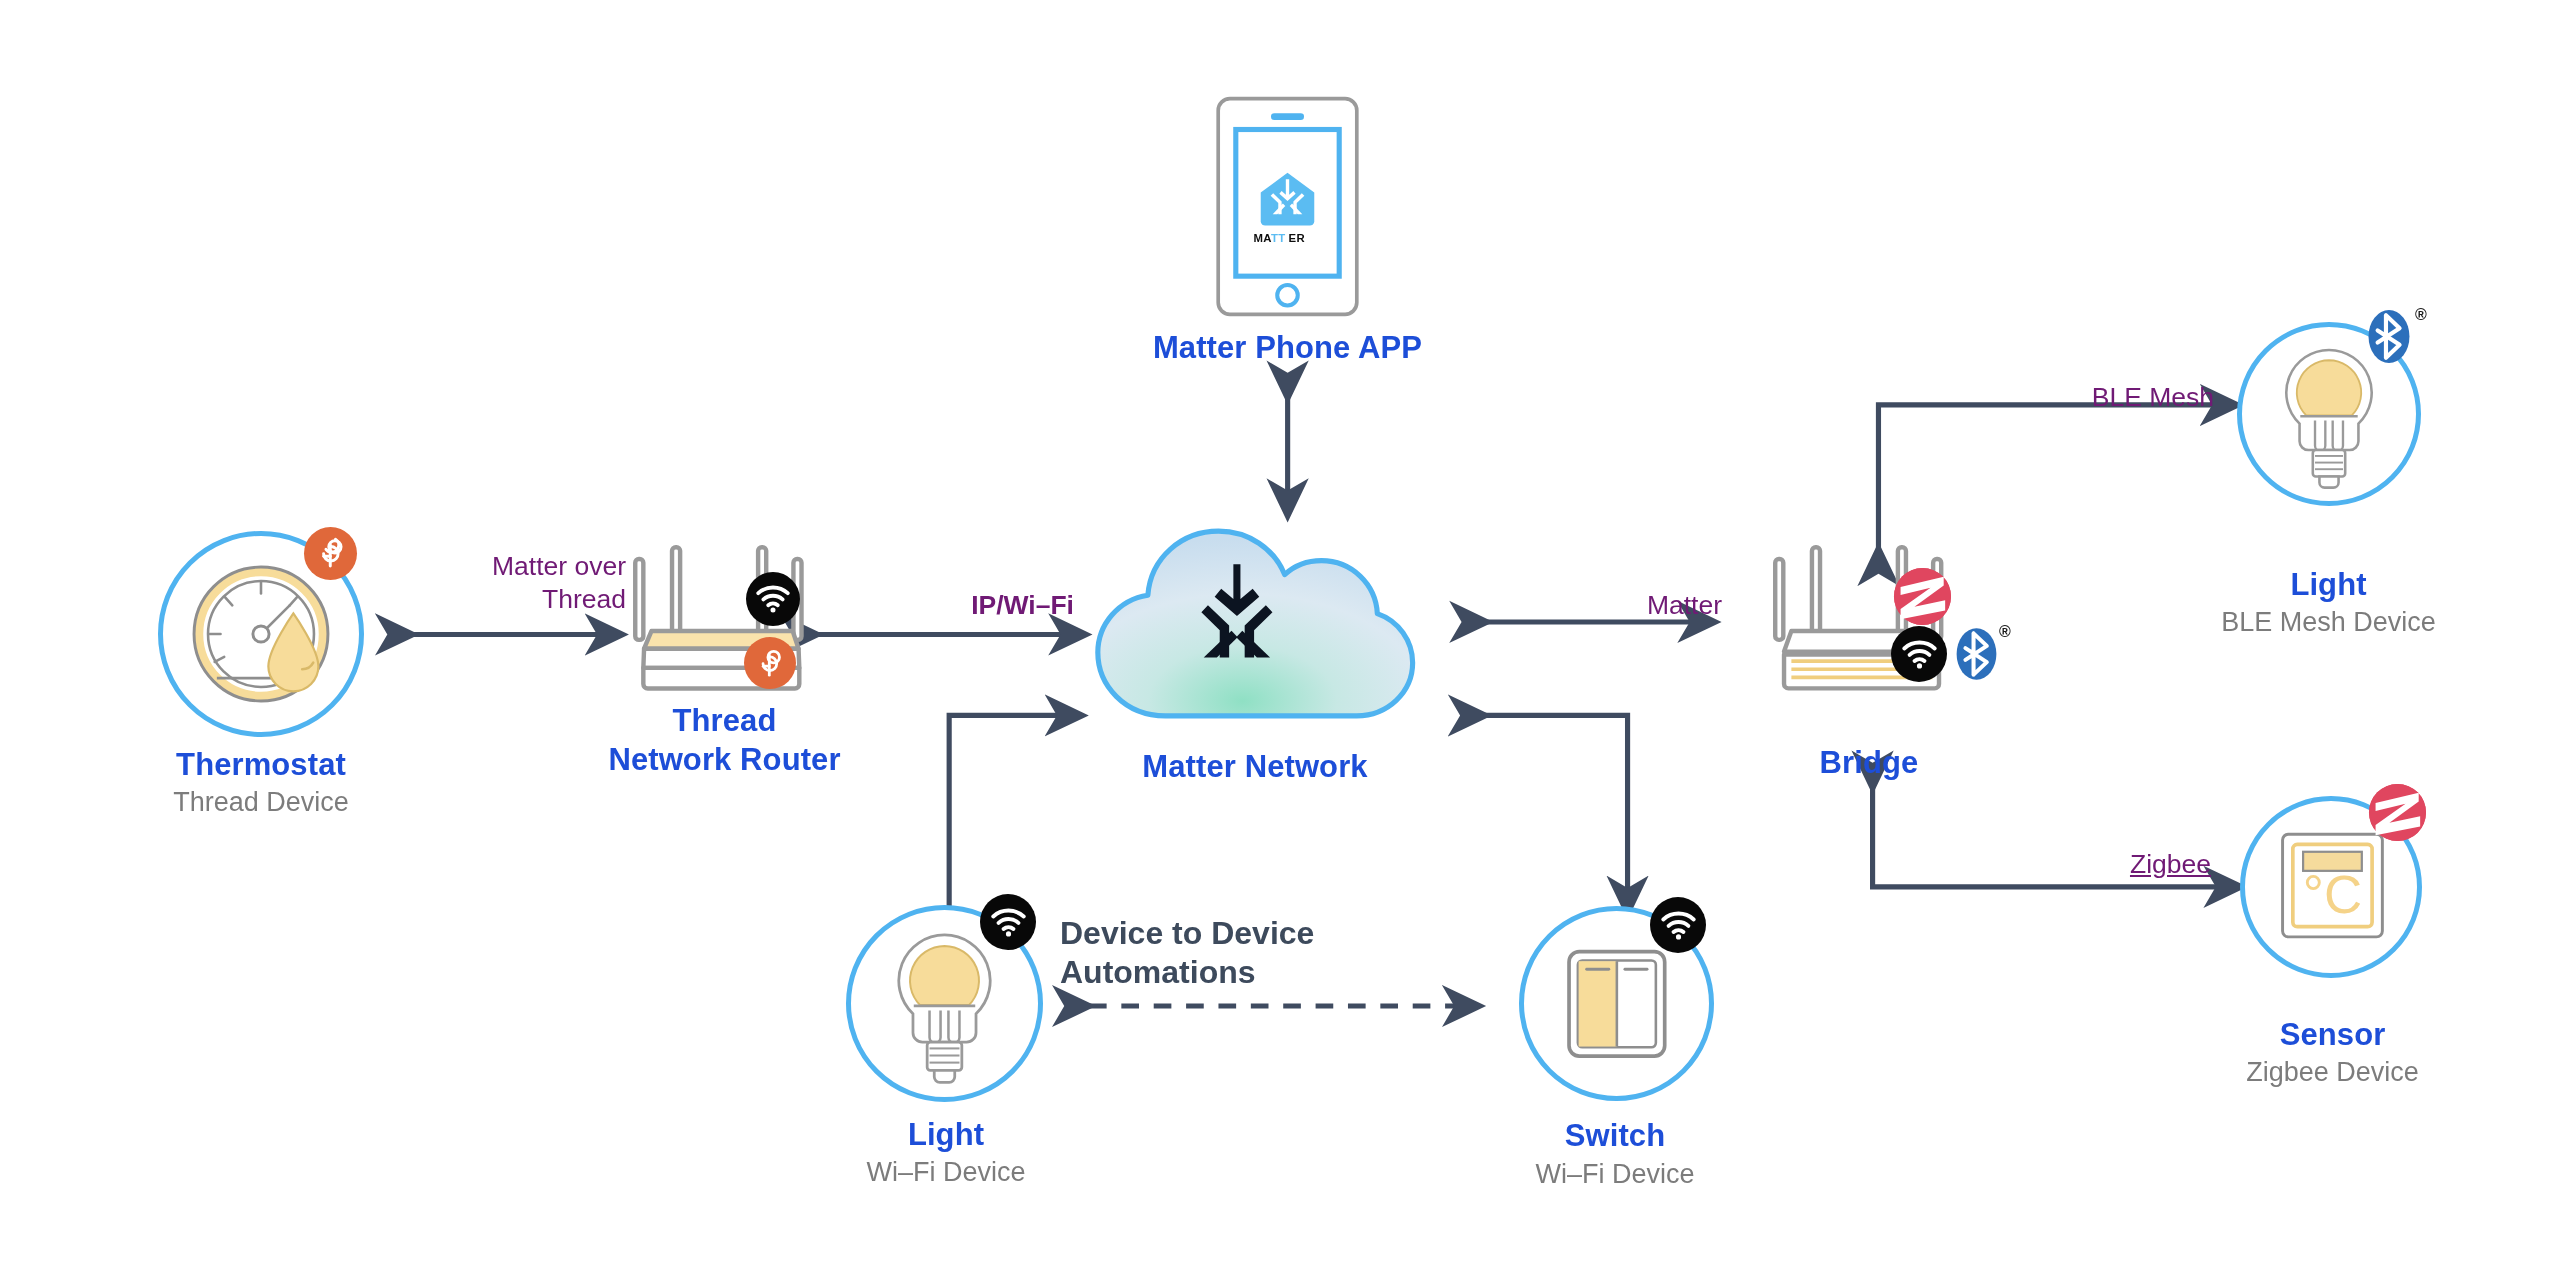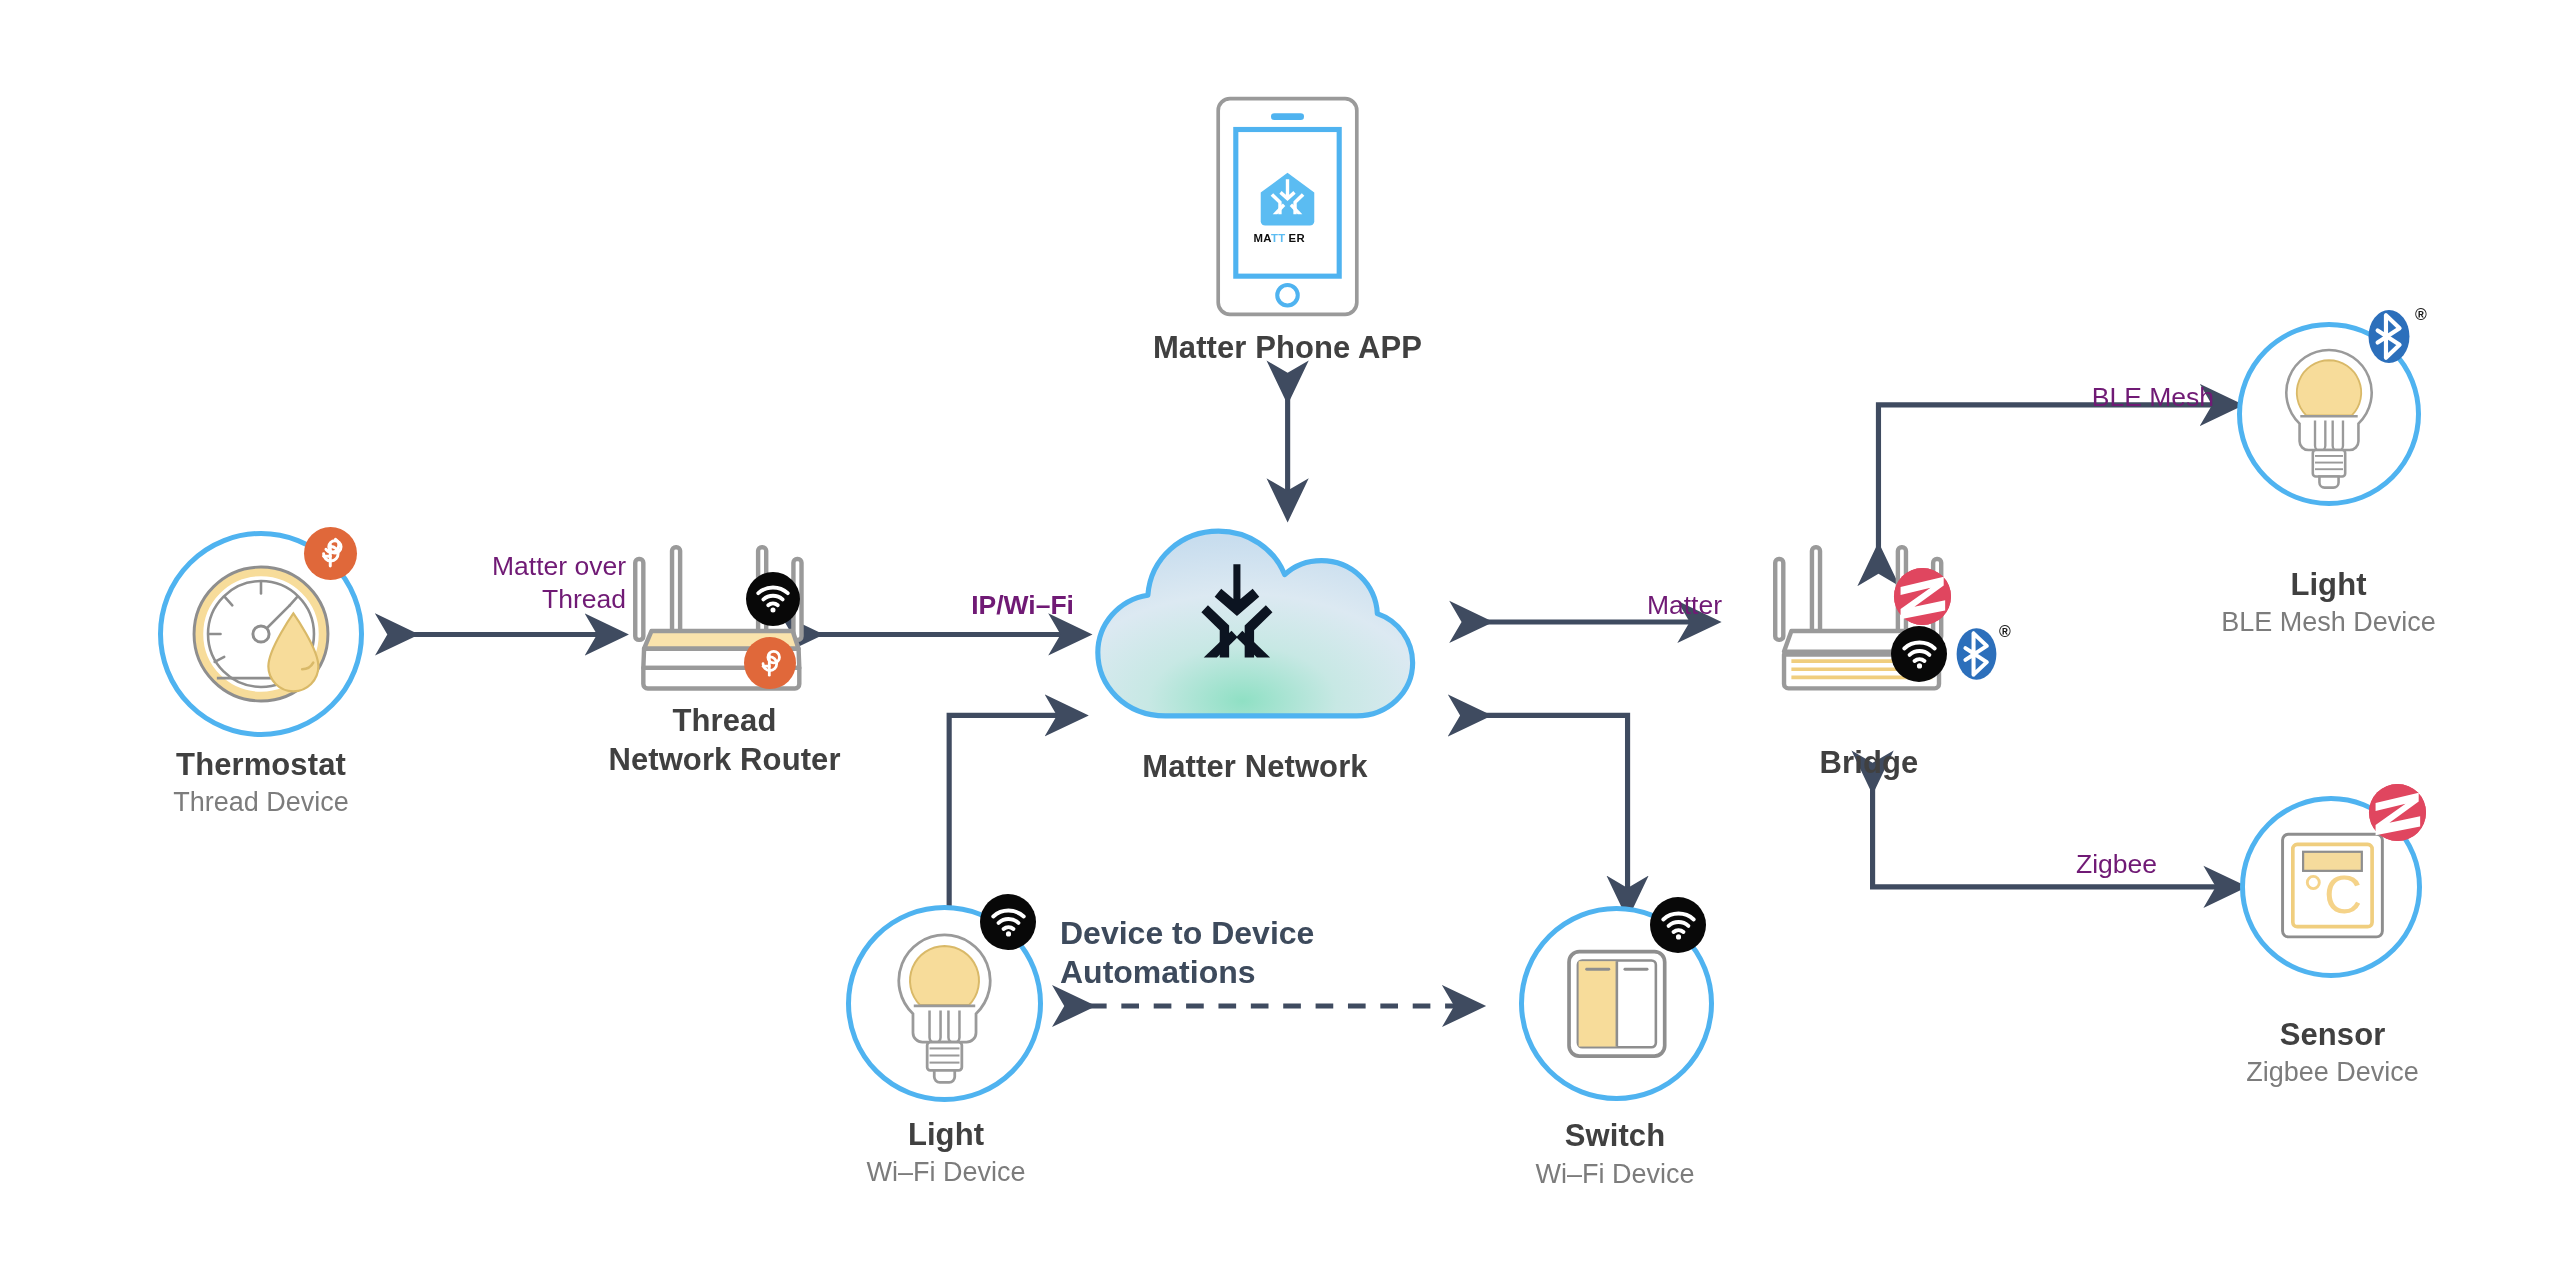--- a/index.html
+++ b/index.html
@@ -19,21 +19,21 @@
     border-radius: 50%;
     border: 5.2px solid #4FB3F0;
     background: #fff;
   }
 
   
   .dev-title {
     position: absolute;
     text-align: center;
     font-weight: bold;
-    color: #404040;
+    color: #1d4ed8;
     font-size: 31px;
     letter-spacing: 0.1px;
     white-space: nowrap;
   }
   .dev-sub {
     position: absolute;
     text-align: center;
     color: #7C7C7C;
     font-size: 27px;
     white-space: nowrap;
@@ -378,19 +378,19 @@
 
   <div class="link-label" style="left:383px; top:550px; width:243px;">Matter over
 Thread</div>
 
   <div class="link-label" style="left:831px; top:589px; width:243px;font-weight:bold;">IP/Wi–Fi</div>
 
   <div class="link-label" style="left:1479px; top:589px; width:243px;">Matter</div>
 
   <div class="link-label" style="left:1876px; top:381px; width:338px;">BLE Mesh</div>
 
-  <div class="link-label" style="left:1841px; top:848px; width:316px;">Zigbee</div>
+  <div class="link-label" style="left:1895px; top:848px; width:316px;text-decoration:underline;">Zigbee</div>
 
   <div class="big-label" style="left:1060px; top:914px; width:486px;">Device to Device
 Automations</div>
 
 </div>
 
 
 </body></html>

